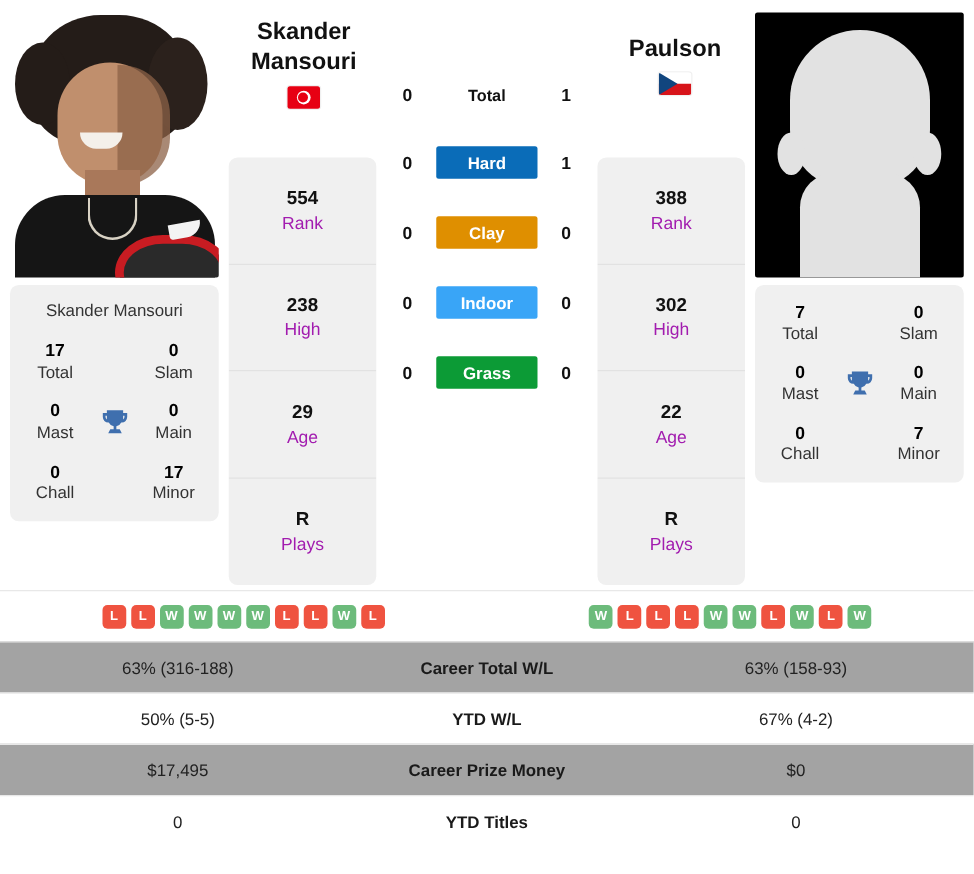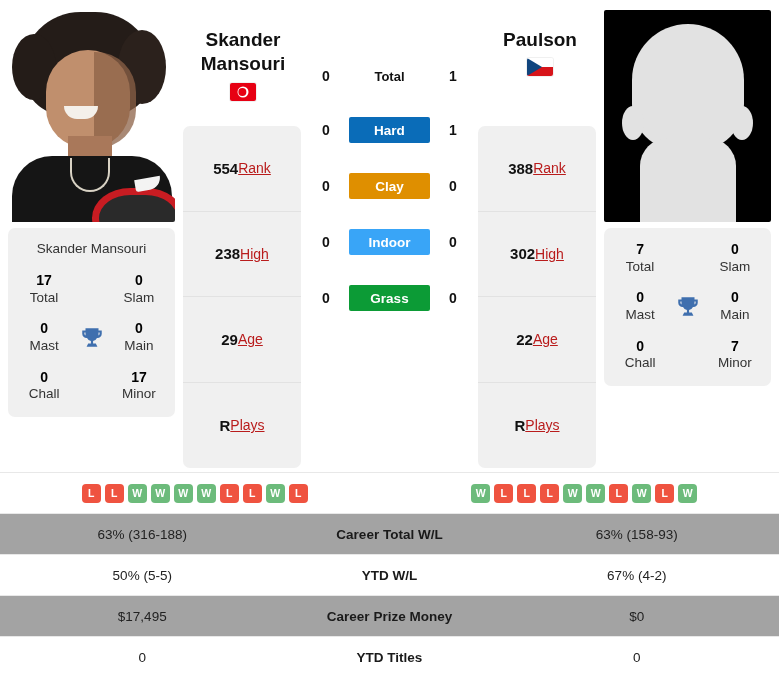--- a/index.html
+++ b/index.html
@@ -124,27 +124,27 @@
   
   .statcol {
     width: 118px; flex: 0 0 118px;
     margin: 116px 8px 0 8px;
     background: #f0f0f0;
     border-radius: 7px;
     overflow: hidden;
   }
   .statcell {
     height: 85.5px;
-    display: flex; flex-direction: row;
+    display: flex; flex-direction: column;
     align-items: center; justify-content: center;
     border-bottom: 1px solid #e2e2e2;
   }
   .statcell:last-child { border-bottom: none; }
   .stat-val { font-size: 15px; font-weight: bold; color: #111; line-height: 1.3; }
-  .stat-lbl { font-size: 14px; color: #b91c1c; line-height: 1.3; text-decoration: underline; }
+  .stat-lbl { font-size: 14px; color: #a21caf; line-height: 1.3; }
 
   
   .h2h {
     flex: 1 1 auto;
     display: flex; flex-direction: column;
     align-items: stretch;
     padding-top: 52px;
   }
   .h2h-row {
     display: flex; align-items: center;
@@ -399,21 +399,21 @@
           <div class="trio-mid"></div>
           <div class="trio-cell">
             <div class="trio-val">7</div>
             <div class="trio-lbl">Minor</div>
           </div>
         </div>
       </div>
     </div>
   </div>
 
-  <div style="position:absolute; left:183px; top:28px; width:120px;">
+  <div style="position:absolute; left:183px; top:14px; width:120px;">
     <div class="pname" style="margin-top:0">Skander</div>
     <div class="pname" style="margin-top:0">Mansouri</div>
     <div class="flagwrap">
       <div class="flag flag-tn">
         <div class="disc"></div>
           <div class="crescent"></div>
           <div class="star">★</div>
       </div>
     </div>
   </div>

